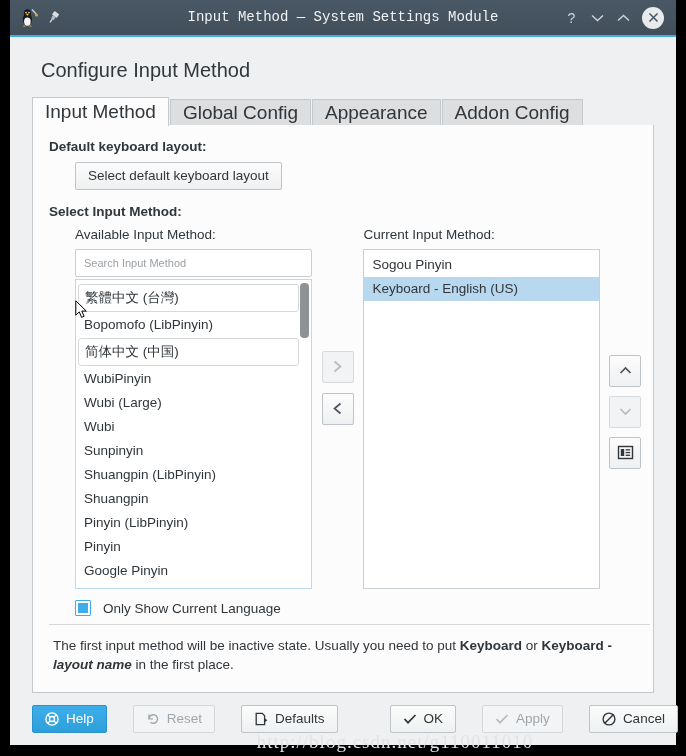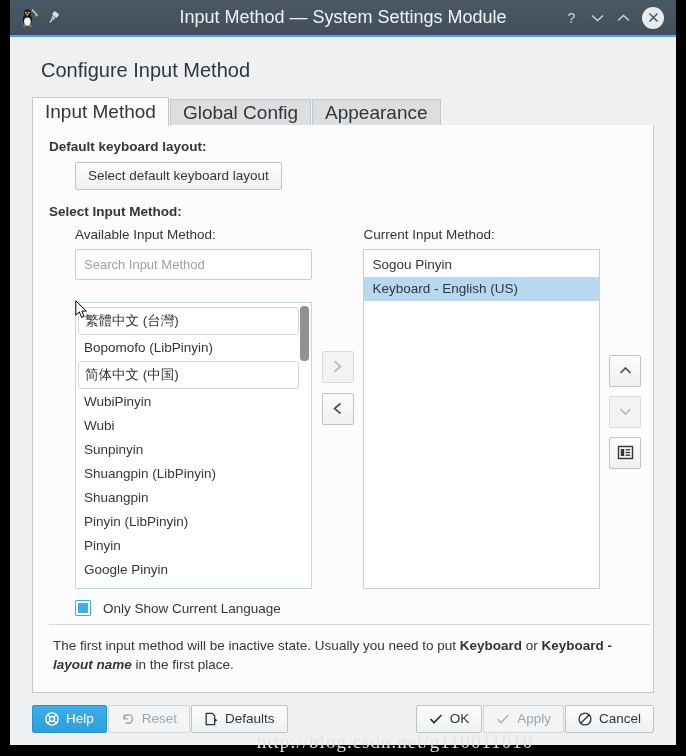--- a/index.html
+++ b/index.html
@@ -36,23 +36,24 @@
     display: flex; align-items: center;
     gap: 8px;
     padding-left: 11px;
     z-index: 2;
   }
   .tb-title {
     position: absolute;
     left: 0; right: 0;
     text-align: center;
     color: #f2f3f4;
-    font-size: 18px;
+    font-size: 14px;
     line-height: 35px;
     pointer-events: none;
+    font-family: Liberation Mono, monospace;
   }
   .tb-right {
     margin-left: auto;
     display: flex; align-items: center;
     gap: 11px;
     padding-right: 12px;
     z-index: 2;
   }
   .tb-btn {
     color: #cfd6dc;
@@ -182,30 +183,30 @@
     padding-top: 128px;
     gap: 9px;
   }
   .col-label {
     font-size: 13.5px;
     color: #31363b;
     margin-bottom: 7px;
   }
   .search-input {
     font-family: "Liberation Sans", sans-serif;
-    font-size: 13px;
+    font-size: 11px;
     color: #31363b;
     background: #ffffff;
     border: 1px solid #c9ced2;
     border-radius: 2px;
     padding: 7px 8px;
     outline: none;
     width: 100%;
     box-sizing: border-box;
-    margin-bottom: 22px;
+    margin-bottom: 2px;
   }
   .search-input::placeholder { color: #9ba1a6; }
 
   .listbox {
     background: #ffffff;
     border: 1px solid #bcd9ee;
     flex: 1;
     min-height: 0;
     overflow: hidden;
     position: relative;
@@ -289,21 +290,21 @@
   .hintbox b { font-weight: bold; }
   .hintbox i { font-style: italic; font-weight: bold; }
 
   
   .buttonbar {
     flex: none;
     height: 52px;
     display: flex;
     align-items: center;
     padding: 0 22px;
-    gap: 1px;
+    gap: 26px;
     position: relative;
   }
   .btn-primary {
     background: linear-gradient(to bottom, #3daee9 0%, #2d9fdb 100%);
     border: 1px solid #2a93cb;
     color: #ffffff;
   }
   .spacer { flex: 1; }
   .watermark {
     position: absolute;
@@ -380,40 +381,42 @@
     </div>
   </div>
 
   <div class="content">
     <div class="page-title">Configure Input Method</div>
 
     <div class="tabbar">
       <div class="tab active">Input Method</div>
       <div class="tab">Global Config</div>
       <div class="tab">Appearance</div>
+      <div class="tab">Addon Config</div>
     </div>
 
     <div class="tabpanel">
       <div class="sec-label">Default keyboard layout:</div>
       <div class="kb-layout-btn">
         <button class="btn">Select default keyboard layout</button>
       </div>
       <div class="sec-label">Select Input Method:</div>
 
       <div class="columns">
 
         <div class="col-left">
           <div class="col-label">Available Input Method:</div>
           <input class="search-input" type="text" placeholder="Search Input Method" style="">
           <div class="listbox">
             <div class="list-inner">
               <div class="li group">繁體中文 (台灣)</div>
               <div class="li">Bopomofo (LibPinyin)</div>
               <div class="li group">简体中文 (中国)</div>
               <div class="li">WubiPinyin</div>
+              <div class="li">Wubi (Large)</div>
               <div class="li">Wubi</div>
               <div class="li">Sunpinyin</div>
               <div class="li">Shuangpin (LibPinyin)</div>
               <div class="li">Shuangpin</div>
               <div class="li">Pinyin (LibPinyin)</div>
               <div class="li">Pinyin</div>
               <div class="li">Google Pinyin</div>
             </div>
             <div class="scrollbar">
               <div class="scroll-thumb"></div>

